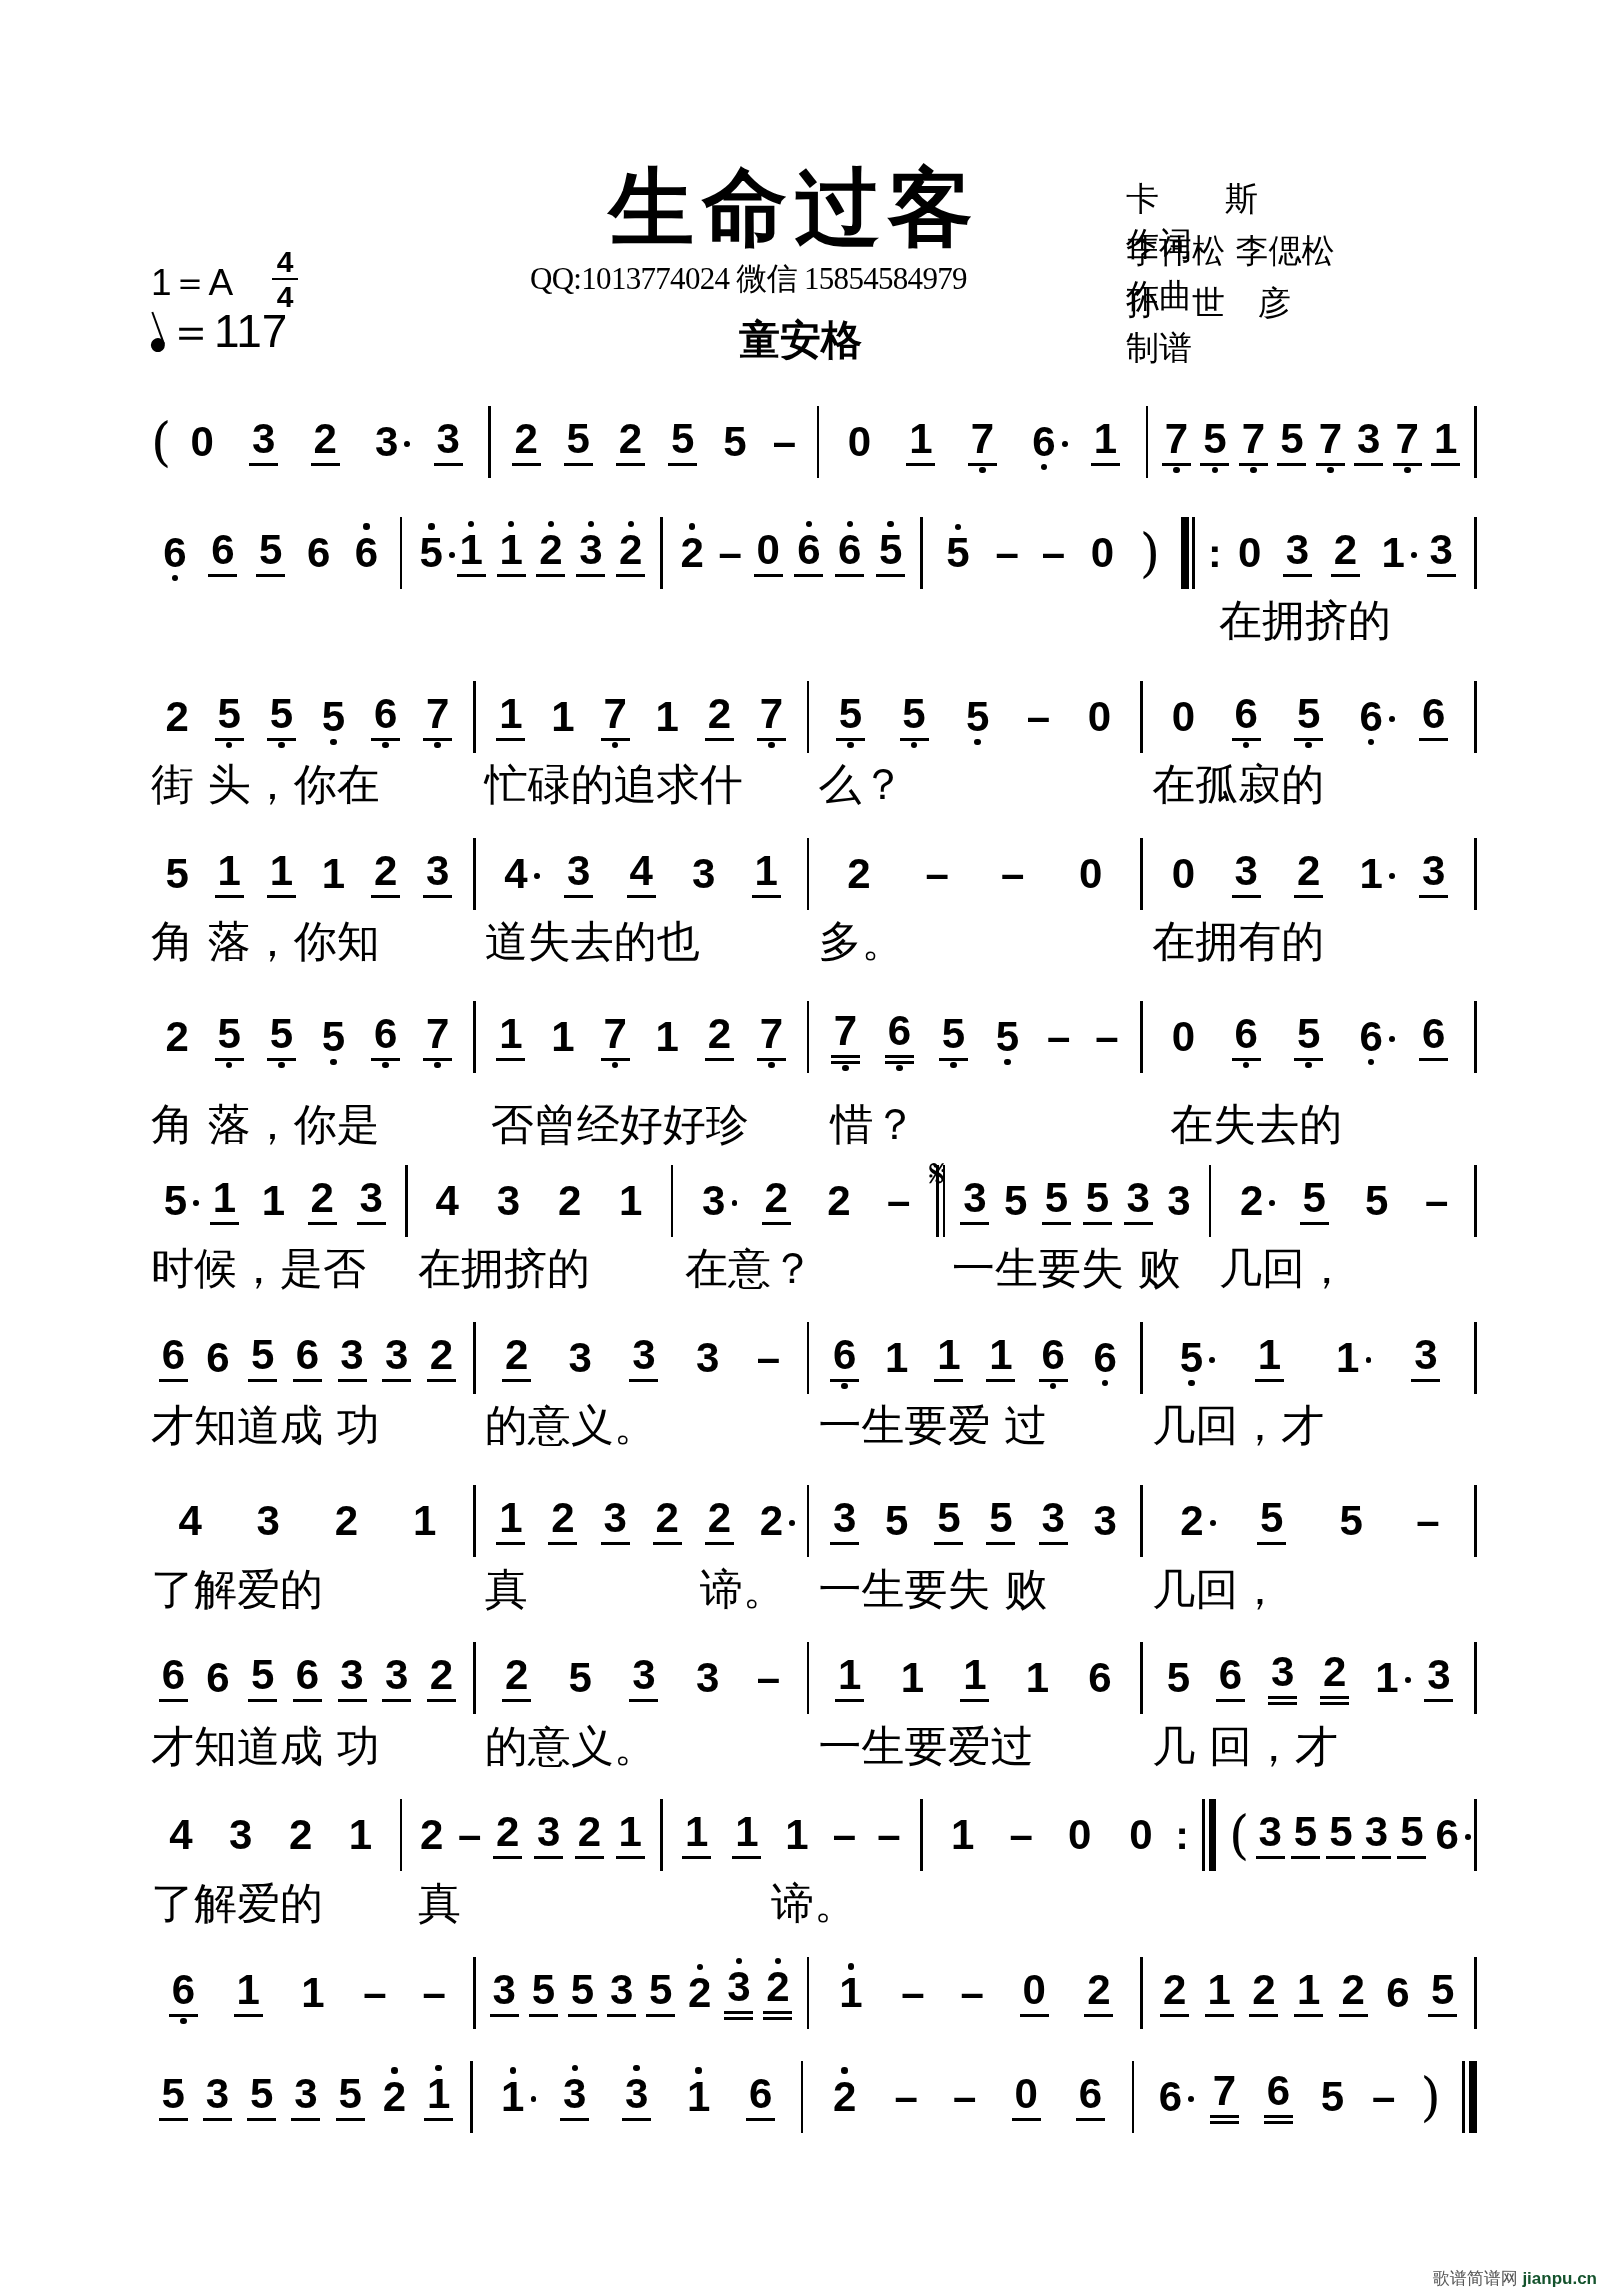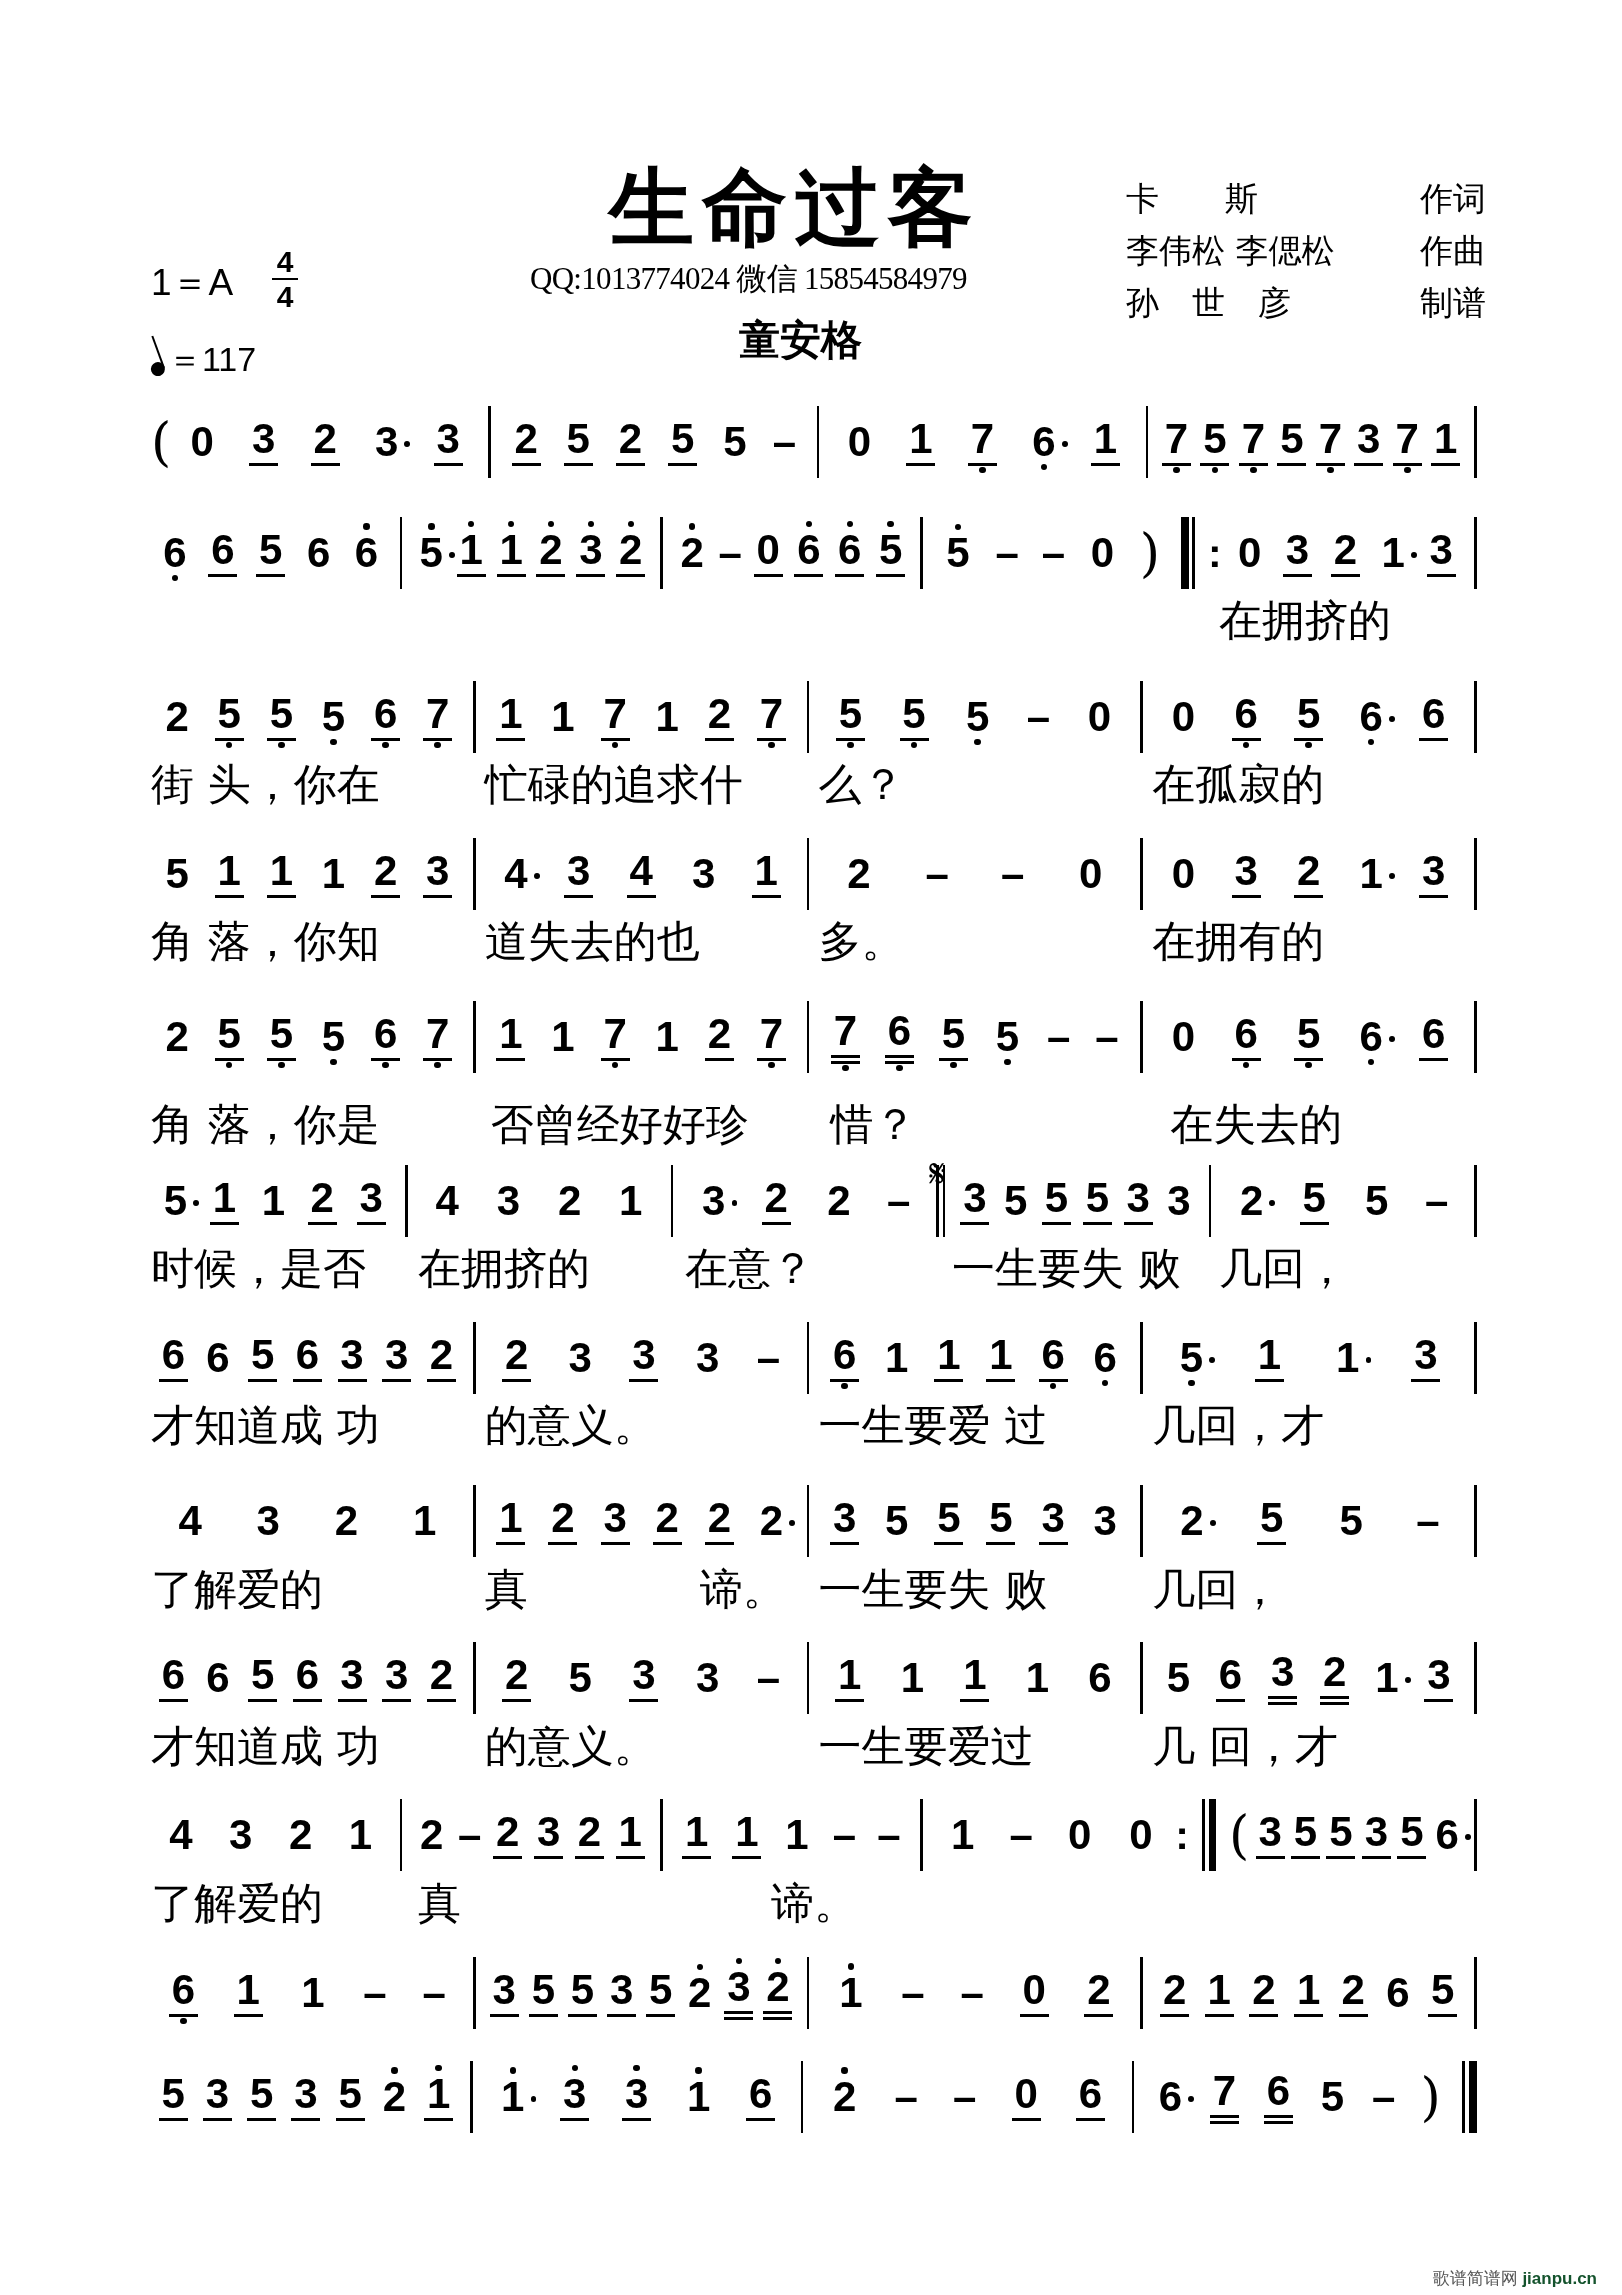--- a/index.html
+++ b/index.html
@@ -1,25 +1,25 @@
 <!DOCTYPE html>
 <html style="font-size:10.5px"><head>
 <meta charset="utf-8">
 <style>
   html,body{margin:0;padding:0;background:#fff;}
   body{width:1623px;height:2295px;position:relative;overflow:hidden;color:#000;font-family:"Liberation Sans",sans-serif;}
   .abs{position:absolute;}
   #title{left:609px;top:151px;font-family:"DejaVu Serif",serif;font-size:85px;font-weight:bold;letter-spacing:7.9px;}
   #contact{left:530px;top:258px;font-family:"Liberation Serif",serif;font-weight:normal;font-size:31px;letter-spacing:-0.7px;}
   #singer{left:739px;top:313px;font-family:"DejaVu Serif",serif;font-size:41px;font-weight:bold;}
-  .credit{left:1126px;font-family:"DejaVu Serif",serif;font-size:33px;width:360px;display:flex;justify-content:space-between;}
+  .credit{left:1126px;font-family:"DejaVu Serif",serif;font-size:33px;width:360px;display:flex;justify-content:space-between;flex-direction:column;}
   #key{left:151px;top:258px;font-size:37px;font-family:"Liberation Sans",sans-serif;}
   #timesig{left:272px;top:247px;font-size:30px;font-weight:bold;line-height:30px;text-align:center;width:26px;}
   #timesig .bar{border-top:2.6px solid #000;margin:1.3px 0;}
-  #tempo{left:151px;top:301px;font-size:34px;margin-top:36px;}
+  #tempo{left:151px;top:301px;font-size:46px;}
   .note-glyph{display:inline-block;width:14.4px;height:14.4px;border-radius:50%;background:#000;transform:rotate(-20deg);margin-right:2.6px;position:relative;top:5.2px;}
   .note-glyph:after{content:"";position:absolute;right:0;bottom:6.5px;width:2.6px;height:34px;background:#000;}
 
   .row{position:absolute;left:151px;width:1335px;height:72px;display:flex;align-items:center;}
   .bar{width:2.6px;height:72px;background:#000;margin:0 9.2px;flex:none;}
   .dbl{display:flex;gap:3.9px;margin:0 9.2px;}
   .dbl .t{width:2.6px;height:72px;background:#000;}
   .dbl .k{width:7.9px;height:72px;background:#000;}
   .rep{font-size:41px;font-weight:bold;margin:0 3.9px;}
   .measure{flex:1;display:flex;justify-content:space-around;align-items:center;}

